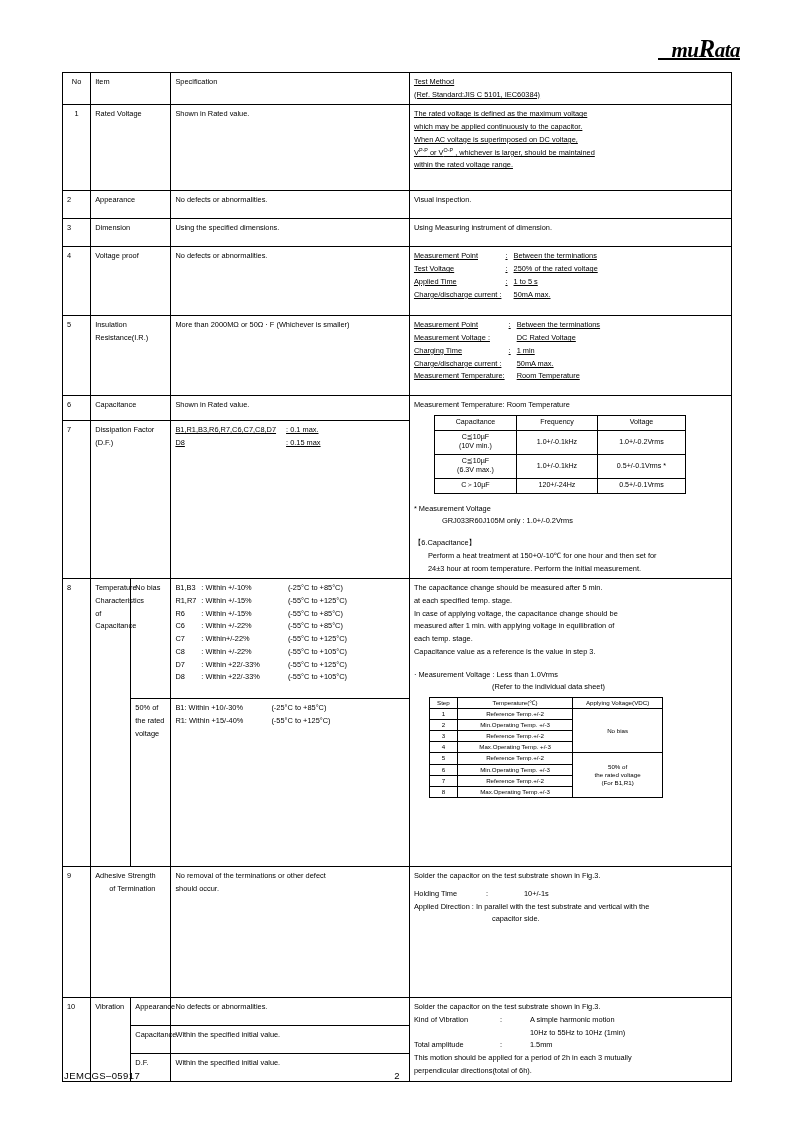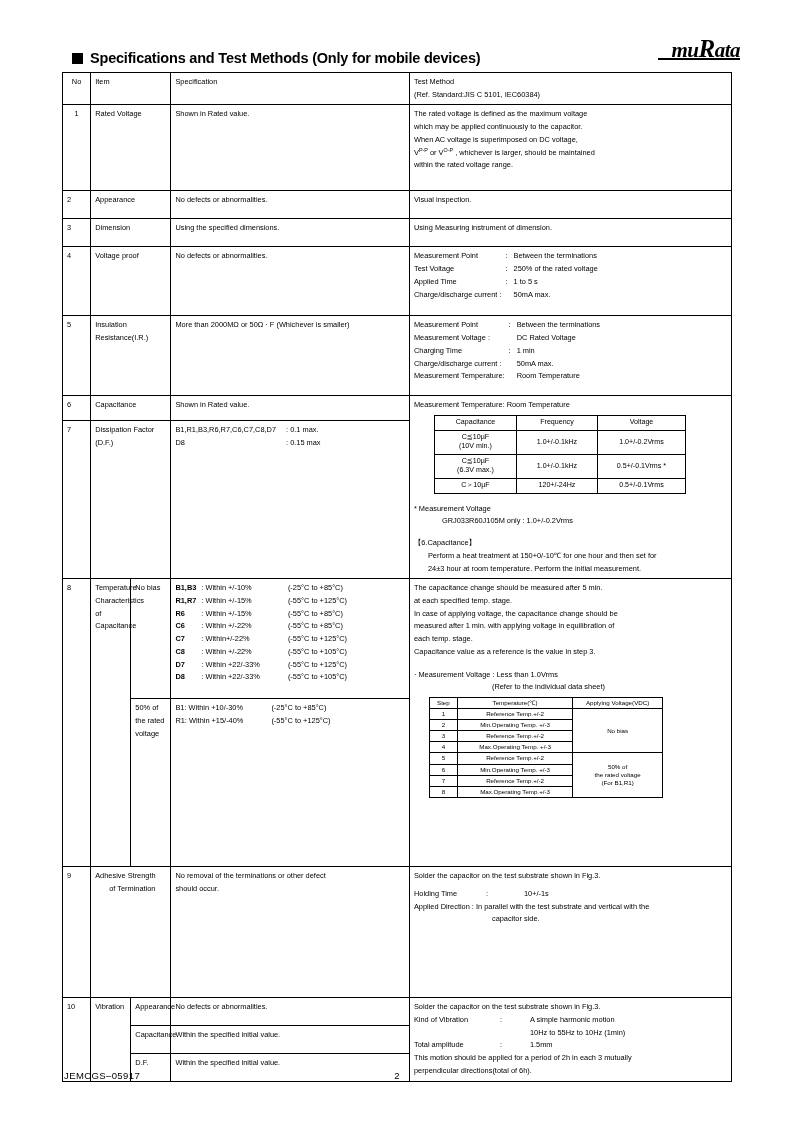--- a/index.html
+++ b/index.html
@@ -55,34 +55,34 @@
   table.main thead th {
     text-align: center;
     vertical-align: middle;
     padding: 4px 3px;
     height: 26px;
   }
   .c-no    { width: 26px;  text-align: center !important; }
   .c-item  { width: 74px; }
   .c-sub   { width: 53px; }
   .c-spec  { width: 220px; }
-  .c-test  { width: 297px; }
+  .c-test  { width: 297px; text-decoration: underline; }
 
   td.num { text-align: center; }
 
   
-  .deflist { display: table; border-spacing: 0; }
+  .deflist { display: table; border-spacing: 0; text-decoration: underline; }
   .deflist .r { display: table-row; }
   .deflist .k { display: table-cell; padding-right: 4px; white-space: nowrap; }
   .deflist .c { display: table-cell; padding-right: 6px; white-space: nowrap; }
   .deflist .v { display: table-cell; white-space: nowrap; }
 
   .tc-list { display: table; border-spacing: 0; }
   .tc-list .r { display: table-row; }
-  .tc-list .a { display: table-cell; white-space: nowrap; padding-right: 5px; font-weight: bold; }
+  .tc-list .a { display: table-cell; white-space: nowrap; padding-right: 5px; }
   .tc-list .b { display: table-cell; white-space: nowrap; padding-right: 28px; }
   .tc-list .d { display: table-cell; white-space: nowrap; }
 
   
   table.inner {
     border-collapse: collapse;
     font-size: 7.1px;
     margin: 3px 0 0 0;
   }
   table.inner th, table.inner td {
@@ -131,24 +131,20 @@
   }
 </style>
 </head>
 <body>
 
 <div class="page">
 
   <div class="logo"><span>mu</span><span class="cap">R</span><span>ata</span></div>
   <div class="logo-rule"></div>
 
-  <div class="title-row">
-    <span class="title-square"></span>
-    <span class="title-text">Specifications and Test Methods (Only for mobile devices)</span>
-  </div>
 
   <table class="main">
     <thead>
       <tr>
         <th class="c-no">No</th>
         <th class="c-item" colspan="2">Item</th>
         <th class="c-spec">Specification</th>
         <th class="c-test">
           <div>Test Method</div>
           <div>(Ref. Standard:JIS C 5101, IEC60384)</div>

